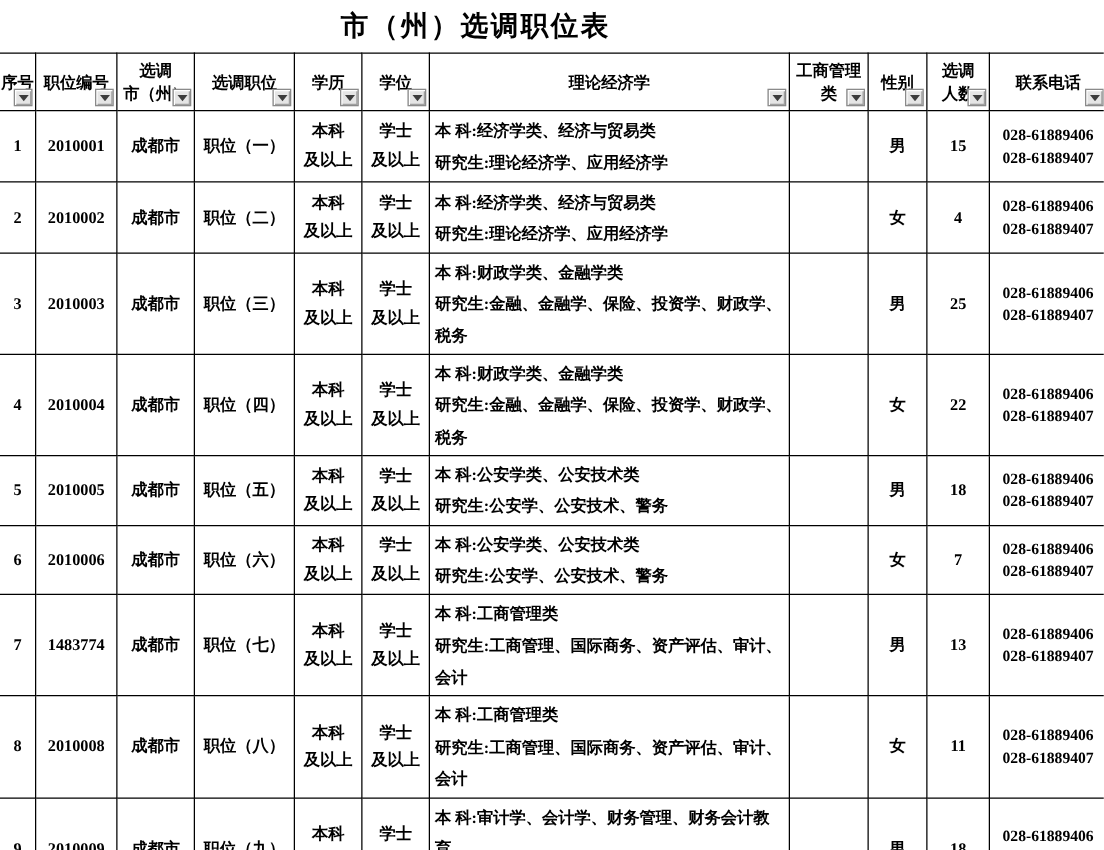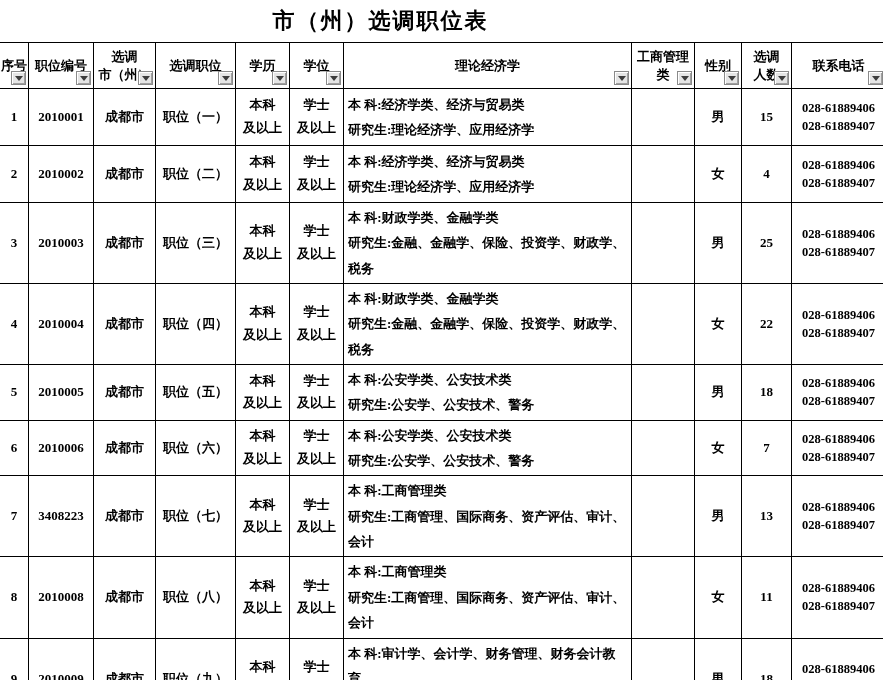--- a/index.html
+++ b/index.html
@@ -195,21 +195,21 @@
     <td class="major-cell">本 科:公安学类、公安技术类
 研究生:公安学、公安技术、警务</td>
     <td></td>
     <td>女</td>
     <td>7</td>
     <td class="phone-cell">028-61889406
 028-61889407</td>
   </tr>
       <tr>
     <td>7</td>
-    <td>3408223</td>
+    <td>1483774</td>
     <td>成都市</td>
     <td>职位（七）</td>
     <td class="edu-cell">本科
 及以上</td>
     <td class="degree-cell">学士
 及以上</td>
     <td class="major-cell">本 科:工商管理类
 研究生:工商管理、国际商务、资产评估、审计、会计</td>
     <td></td>
     <td>男</td>

